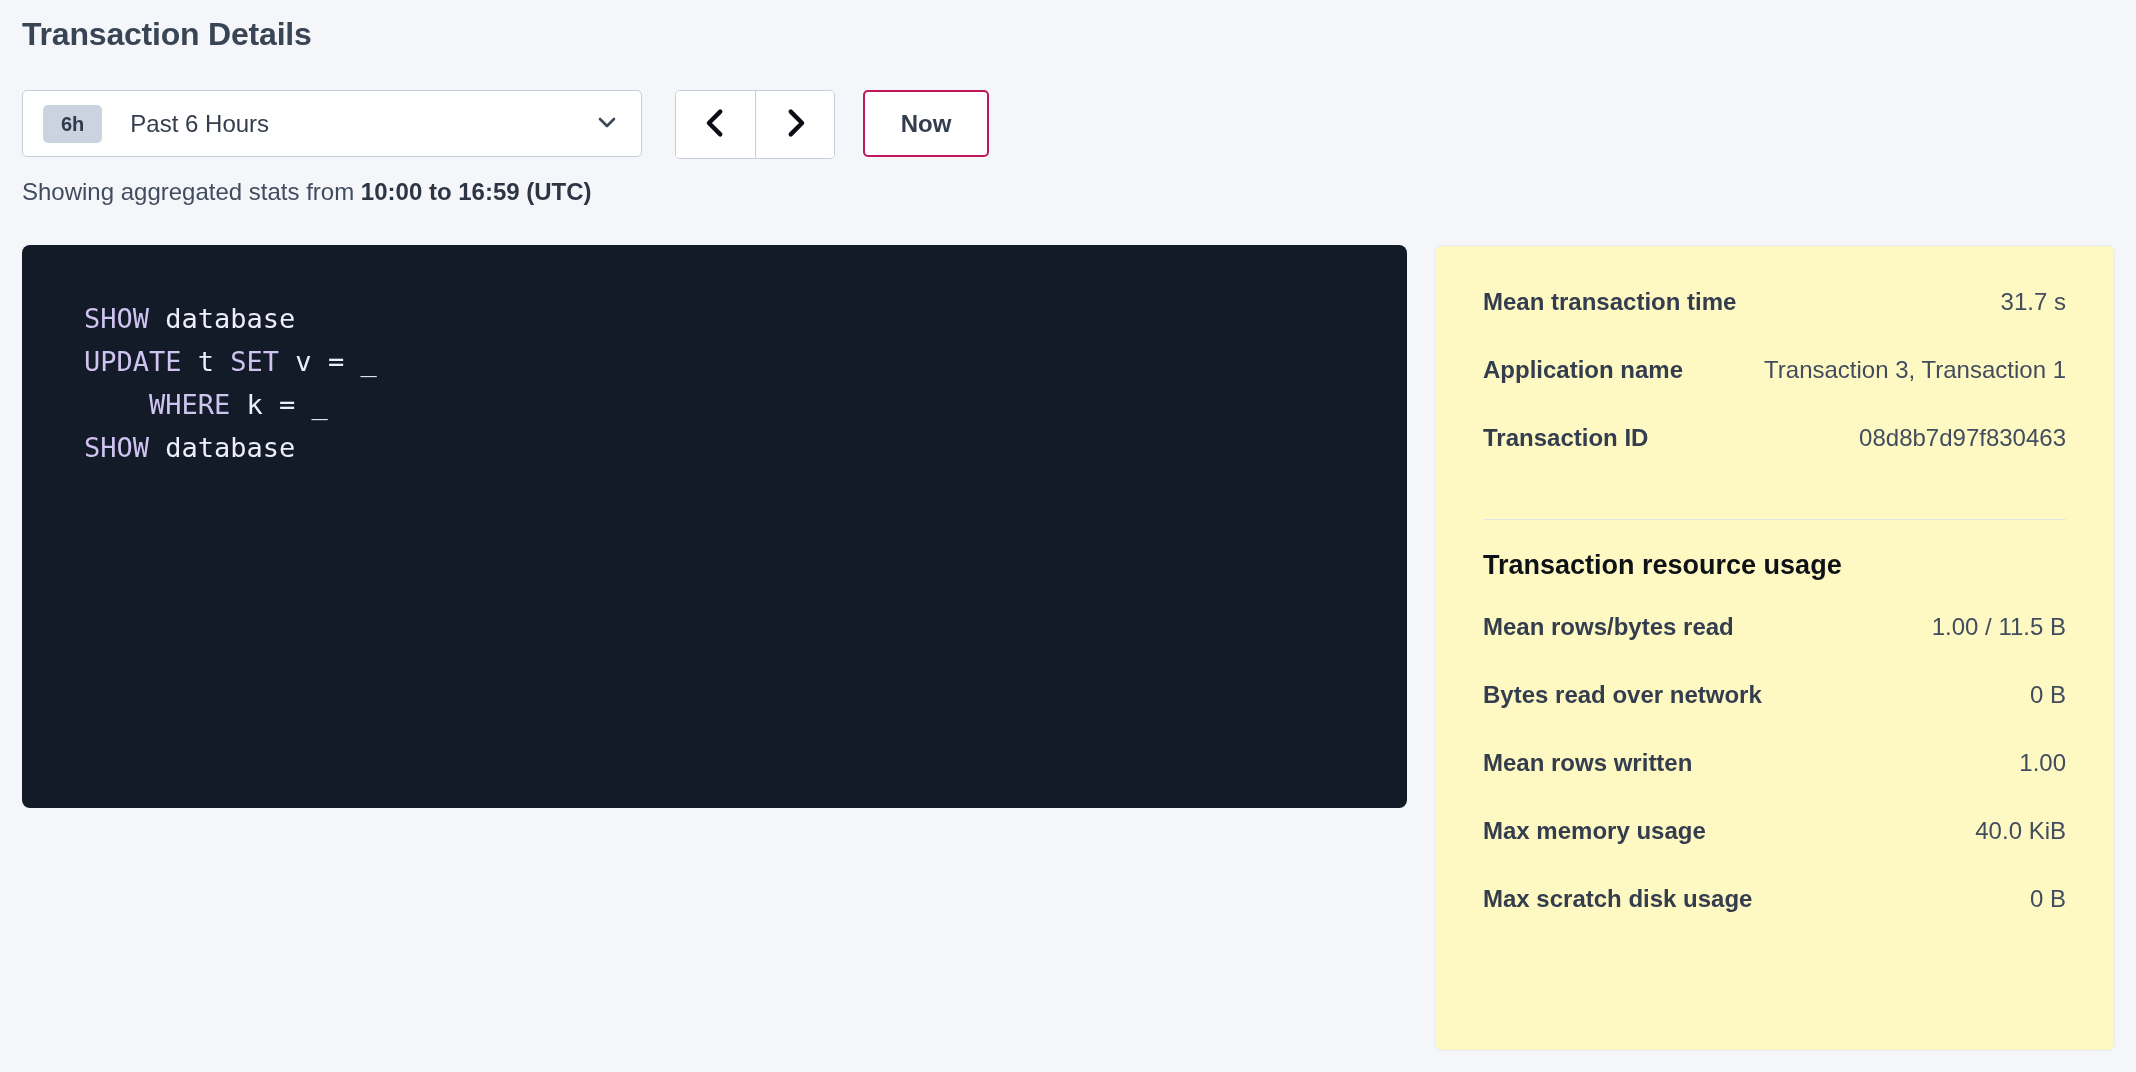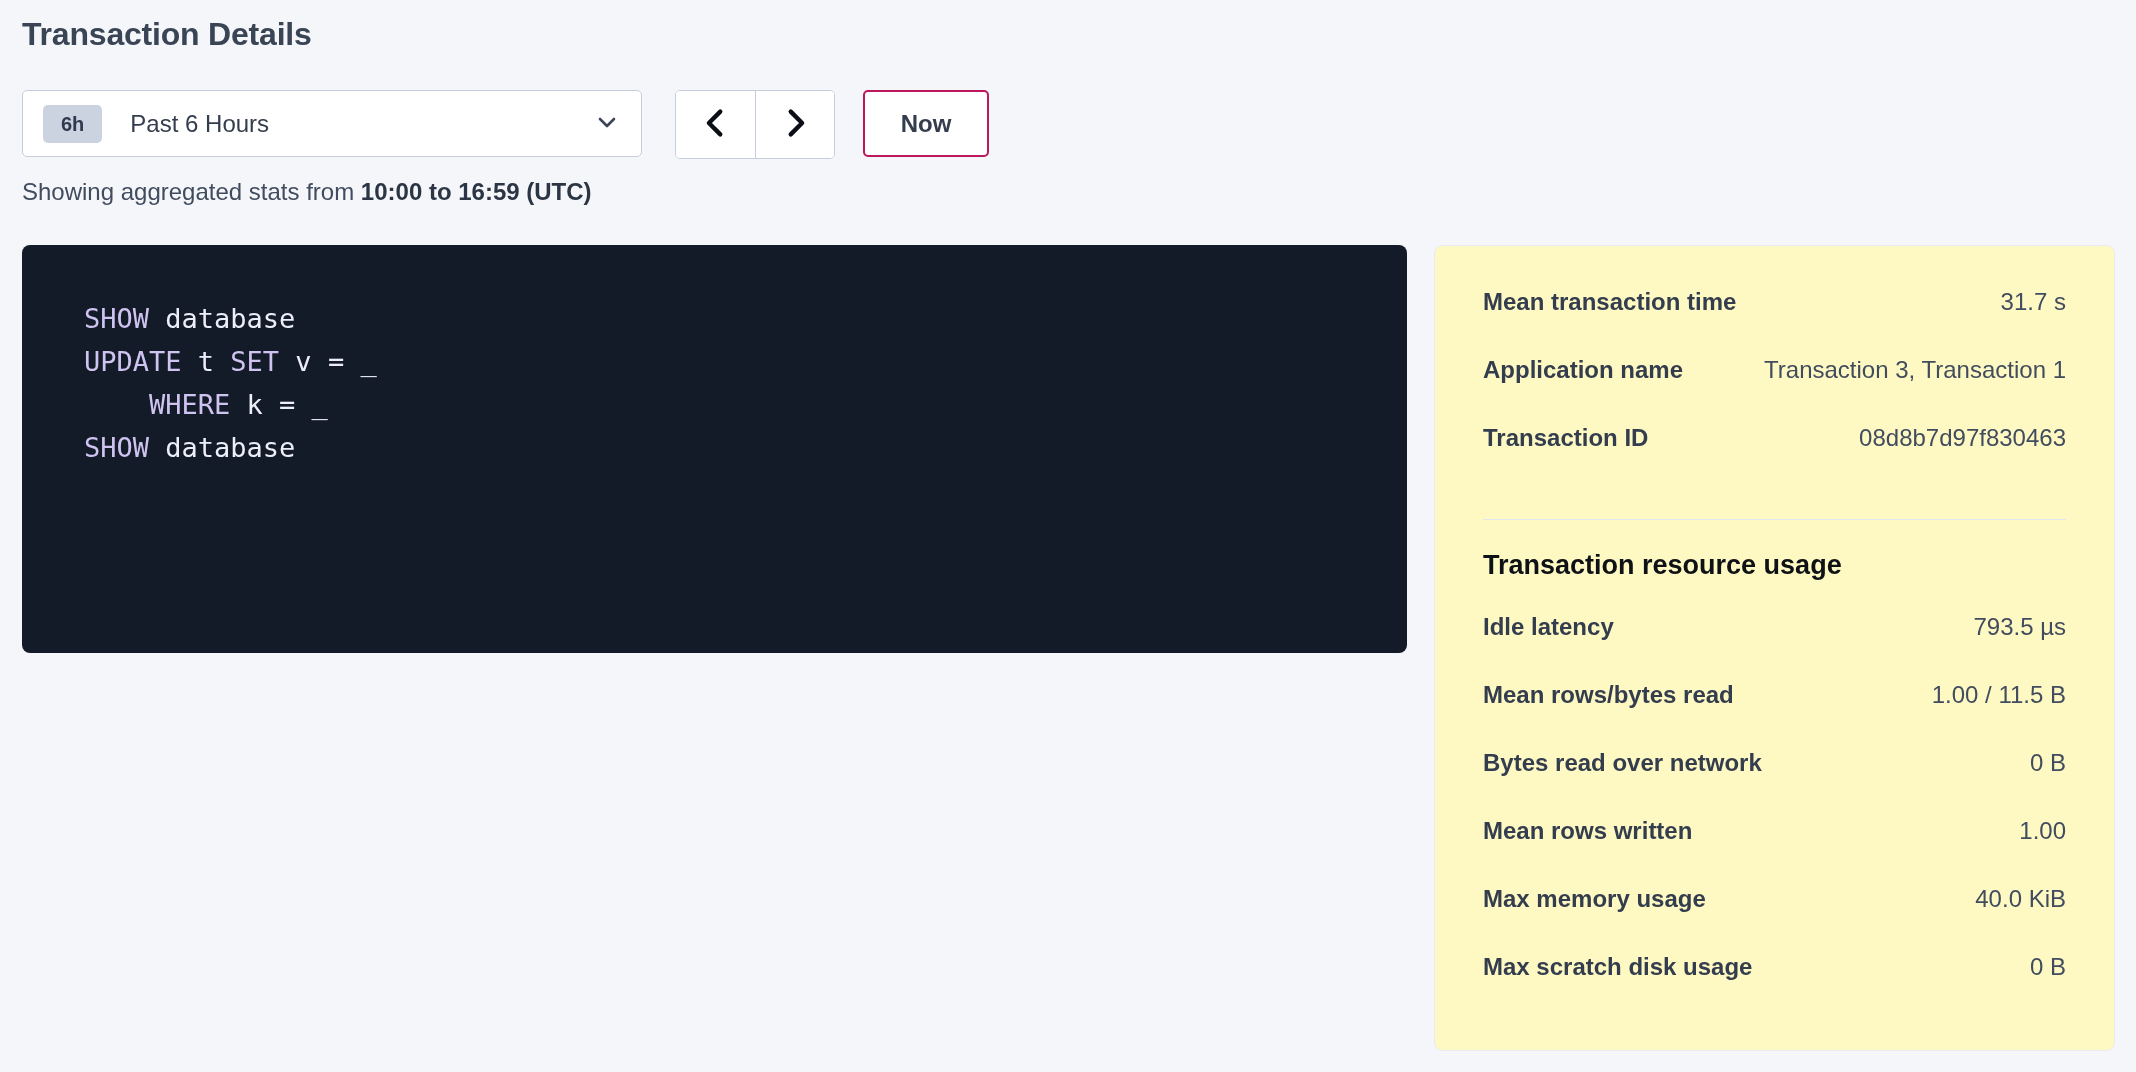--- a/index.html
+++ b/index.html
@@ -125,21 +125,21 @@
     white-space: nowrap;
   }
   .caption b { font-weight: bold; color: #2b3544; }
 
   
   .code-block {
     position: absolute;
     left: 22px;
     top: 245px;
     width: 1385px;
-    height: 408px;
+    height: 563px;
     background: #131a28;
     border-radius: 8px;
     padding: 52px 0 0 62px;
     overflow: hidden;
   }
 
   .code-line {
     font-family: "DejaVu Sans Mono", monospace;
     font-size: 27px;
     line-height: 43px;
@@ -263,24 +263,20 @@
           <div class="stat-value">08d8b7d97f830463</div>
         </div>
       </div>
 
     <div class="divider"></div>
 
     <div class="section-title">Transaction resource usage</div>
 
     <div id="resource-rows">
         <div class="stat-row">
-          <div class="stat-label">Idle latency</div>
-          <div class="stat-value">793.5 µs</div>
-        </div>
-        <div class="stat-row">
           <div class="stat-label">Mean rows/bytes read</div>
           <div class="stat-value">1.00 / 11.5 B</div>
         </div>
         <div class="stat-row">
           <div class="stat-label">Bytes read over network</div>
           <div class="stat-value">0 B</div>
         </div>
         <div class="stat-row">
           <div class="stat-label">Mean rows written</div>
           <div class="stat-value">1.00</div>

